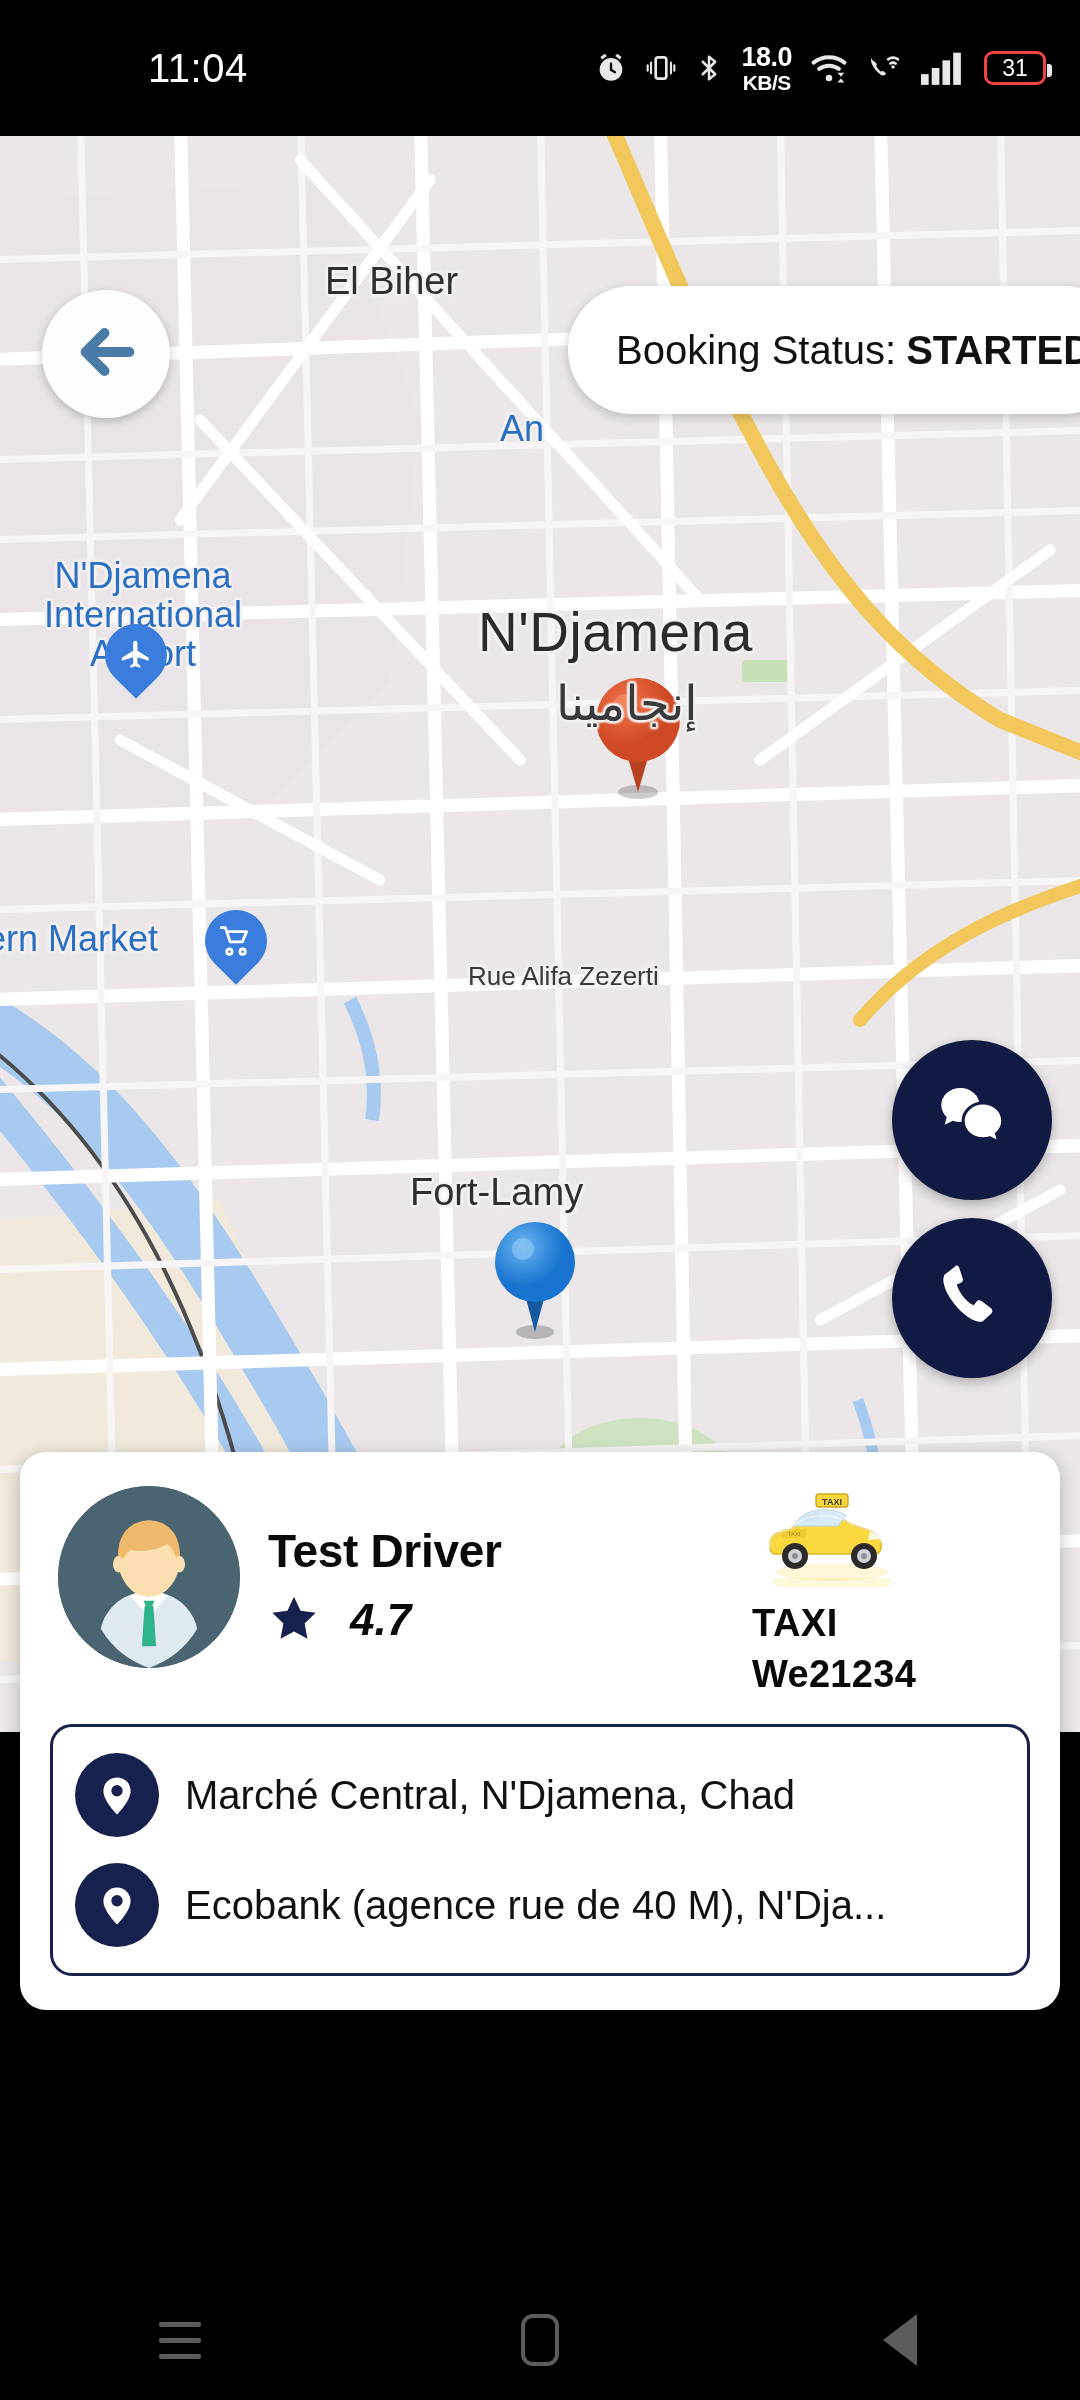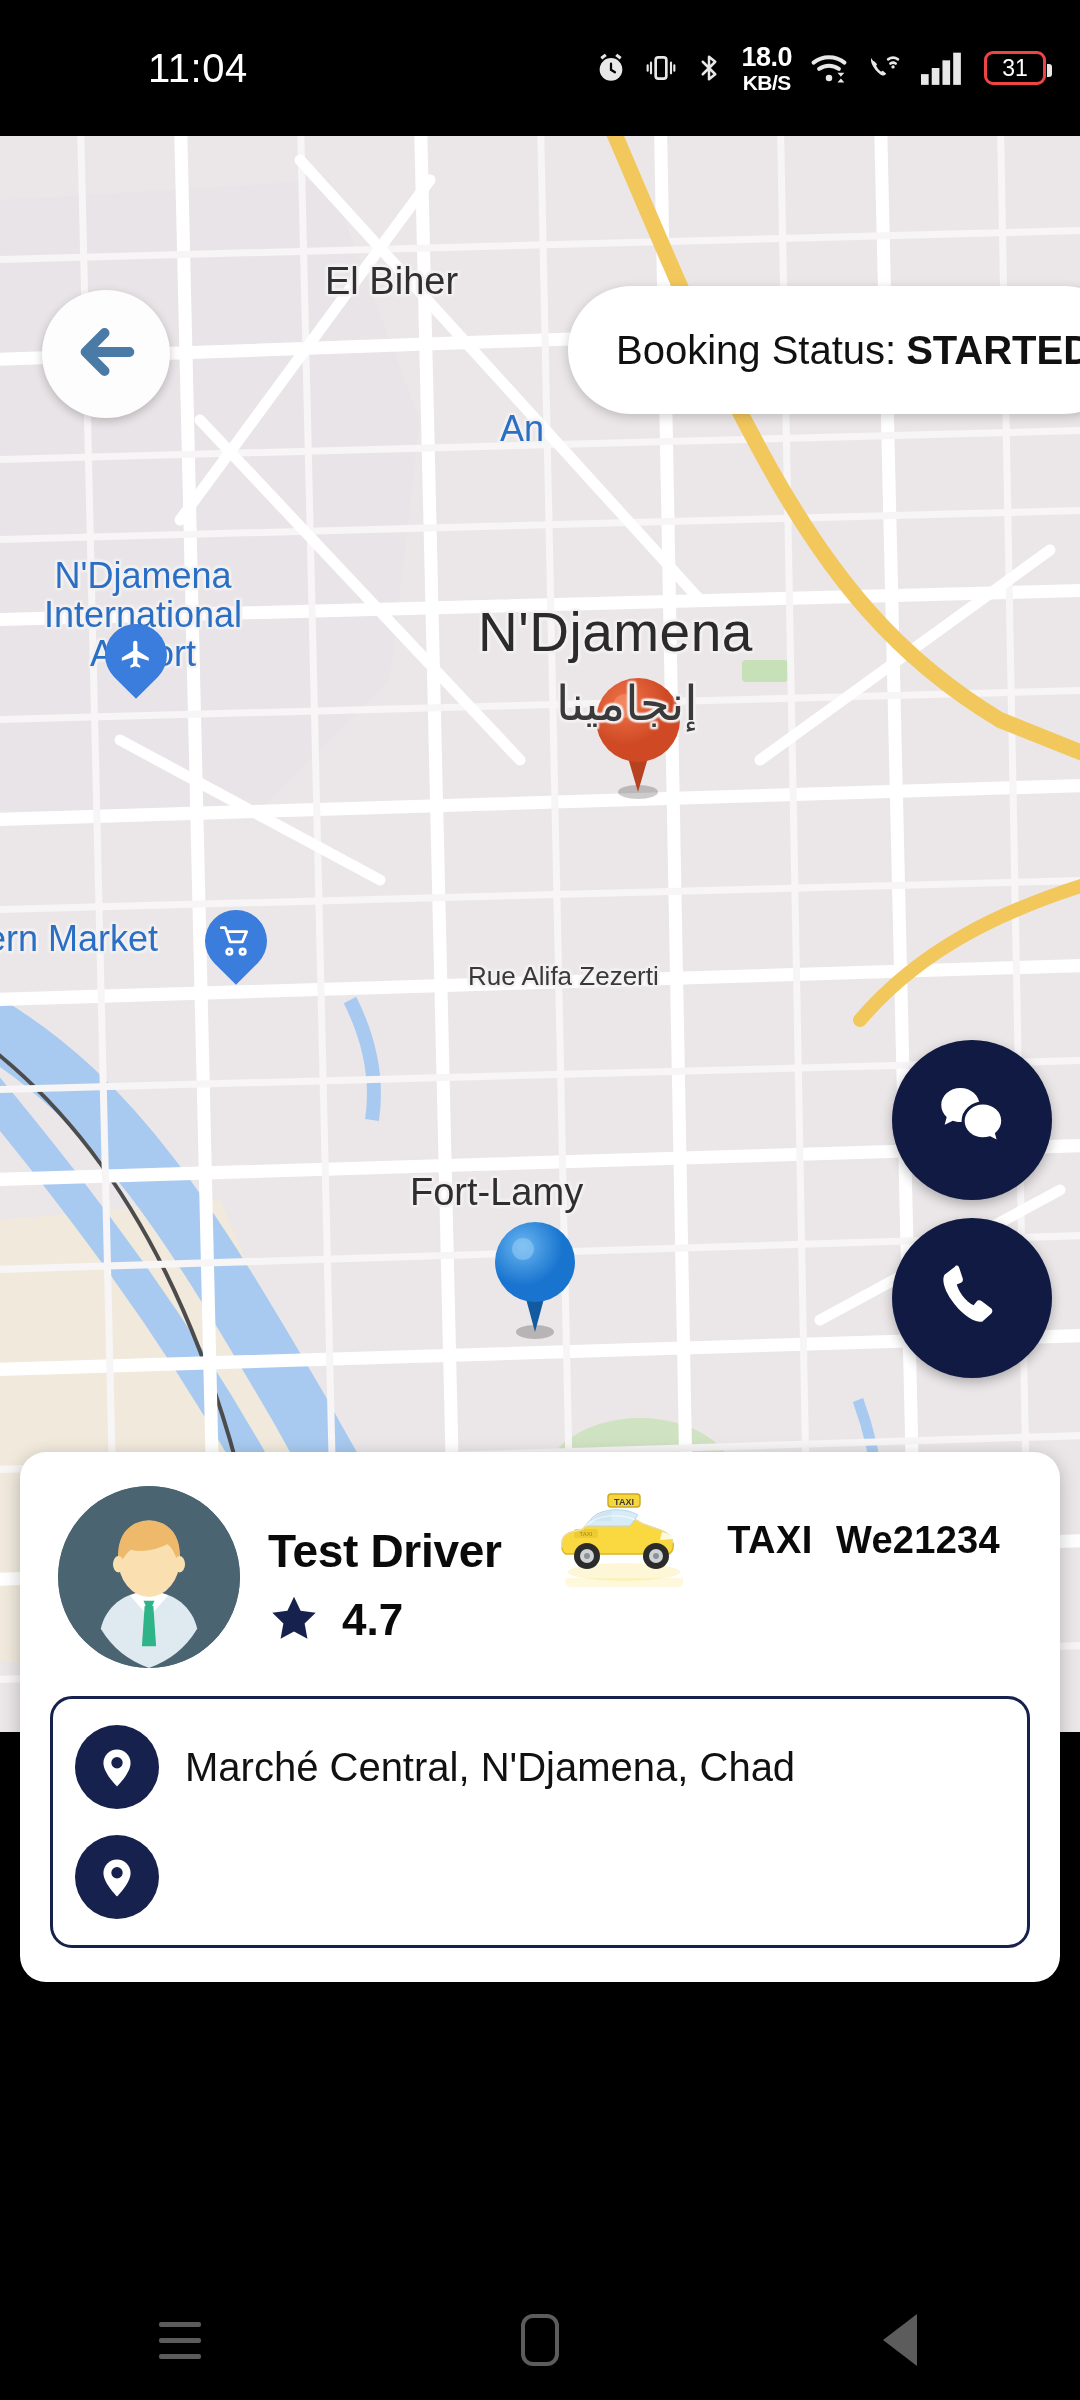--- a/index.html
+++ b/index.html
@@ -189,28 +189,28 @@
   .driver-left { display: flex; align-items: center; gap: 28px; }
   .avatar {
     width: 182px; height: 182px;
     border-radius: 50%;
     overflow: hidden;
     flex-shrink: 0;
     background: #4a6472;
   }
   .driver-meta { display: flex; flex-direction: column; gap: 14px; padding-top: 18px; }
   .driver-name { font-size: 46px; font-weight: 700; color: #0a0a0a; letter-spacing: -0.3px; }
-  .driver-rating { display: flex; align-items: center; gap: 22px; }
+  .driver-rating { display: flex; align-items: center; gap: 30px; font-style: italic; }
   .rating-val { font-size: 44px; font-weight: 700; color: #0a0a0a; }
 
   .vehicle-box {
     display: flex;
-    flex-direction: row;
-    align-items: center;
-    gap: 23px;
+    flex-direction: column;
+    align-items: flex-start;
+    gap: 8px;
     padding-right: 22px;
     min-width: 270px;
   }
   .taxi-img { width: 160px; height: 108px; }
   .vehicle-type { font-size: 38px; font-weight: 700; color: #0a0a0a; letter-spacing: 0.5px; }
   .vehicle-plate { font-size: 38px; font-weight: 700; color: #0a0a0a; letter-spacing: 0.3px; }
 
   .addr-box {
     margin-top: 18px;
     border: 3px solid #17214d;
@@ -600,20 +600,21 @@
         <span class="addr-text">Marché Central, N'Djamena, Chad</span>
       </div>
 
       <div class="addr-row">
         <span class="addr-pin">
           <svg width="44" height="44" viewBox="0 0 24 24" fill="#fff">
             <path d="M12 2.4c-4.1 0-7.4 3.3-7.4 7.4 0 5.6 7.4 12.8 7.4 12.8s7.4-7.2 7.4-12.8c0-4.1-3.3-7.4-7.4-7.4z"></path>
             <circle cx="12" cy="9.7" r="3.1" fill="#17214d"></circle>
           </svg>
         </span>
+        <span class="addr-text">Ecobank (agence rue de 40 M), N'Dja...</span>
       </div>
     </div>
 
   </div>
 
   <div class="nav-bar">
     <div class="nav-btn">
       <span class="nav-recents">
           <i></i>
           <i></i>

